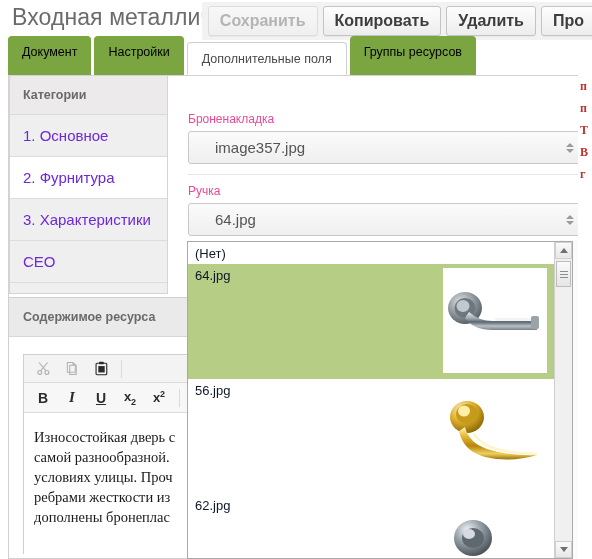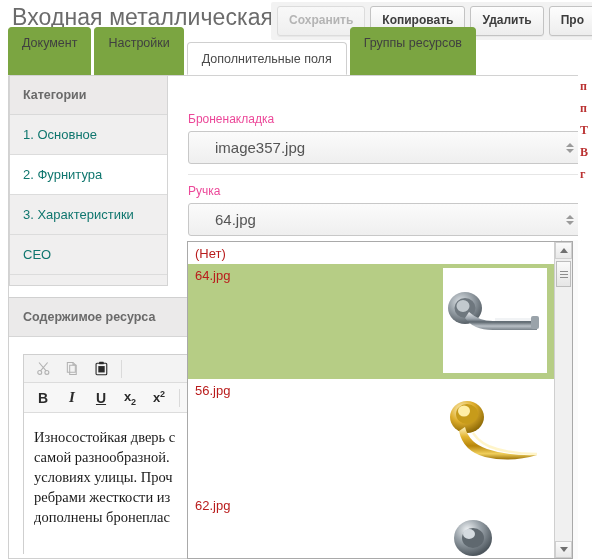--- a/index.html
+++ b/index.html
@@ -38,21 +38,21 @@
     gap: 5px;
     background: #f2f2f2;
     padding: 4px 0 4px 6px;
     border-radius: 2px;
   }
   .tool-btn {
     background: linear-gradient(#fdfdfd, #ededed);
     border: 1px solid #c3c3c3;
     border-radius: 3px;
     padding: 7px 11px 8px;
-    font-size: 12px;
+    font-size: 16px;
     font-weight: bold;
     color: #3d3d3d;
     font-family: "Liberation Sans", sans-serif;
     white-space: nowrap;
     cursor: pointer;
     line-height: 13px;
     box-shadow: 0 1px 0 rgba(0,0,0,0.04);
   }
   .tool-btn.disabled {
     color: #b4b4b4;
@@ -67,23 +67,23 @@
     left: 8px;
     top: 43px;
     height: 32px;
     display: flex;
     align-items: flex-end;
     gap: 3px;
     z-index: 5;
   }
   .tab {
     background: #7ba541;
-    color: #404040;
+    color: #000000;
     border-radius: 4px 4px 0 0;
-    padding: 8px 13px 25px;
+    padding: 8px 13px 16px;
     font-size: 12.5px;
     white-space: nowrap;
     cursor: pointer;
     line-height: 14px;
     border: 1px solid #7ba541;
     border-bottom: none;
   }
   .tab.active {
     background: #ffffff;
     color: #4a4a4a;
@@ -120,22 +120,22 @@
   .cat-header {
     background: #eceaea;
     color: #6a6a6a;
     font-weight: bold;
     font-size: 12.5px;
     padding: 12px 13px;
     border-bottom: 1px solid #d9d9d9;
   }
   .cat-item {
     background: #f0efef;
-    color: #0f766e;
-    font-size: 13px;
+    color: #6d28d9;
+    font-size: 15px;
     padding: 12px 13px;
     border-bottom: 1px solid #dcdcdc;
     cursor: pointer;
   }
   .cat-item.active {
     background: #ffffff;
     border-left: none;
   }
   .cat-spacer {
     height: 10px;
@@ -208,21 +208,21 @@
   }
   .dd-list {
     position: absolute;
     left: 0; top: 0; right: 17px; bottom: 0;
     overflow: hidden;
   }
   .dd-option {
     position: relative;
     padding: 4px 6px 4px 7px;
     font-size: 13px;
-    color: #b91c1c;
+    color: #0f172a;
     cursor: pointer;
     box-sizing: border-box;
   }
   .dd-option.none { height: 22px; }
   .dd-option.thumb-row { height: 115px; }
   .dd-option.selected {
     background: #b6cd85;
   }
   .dd-thumb {
     position: absolute;

